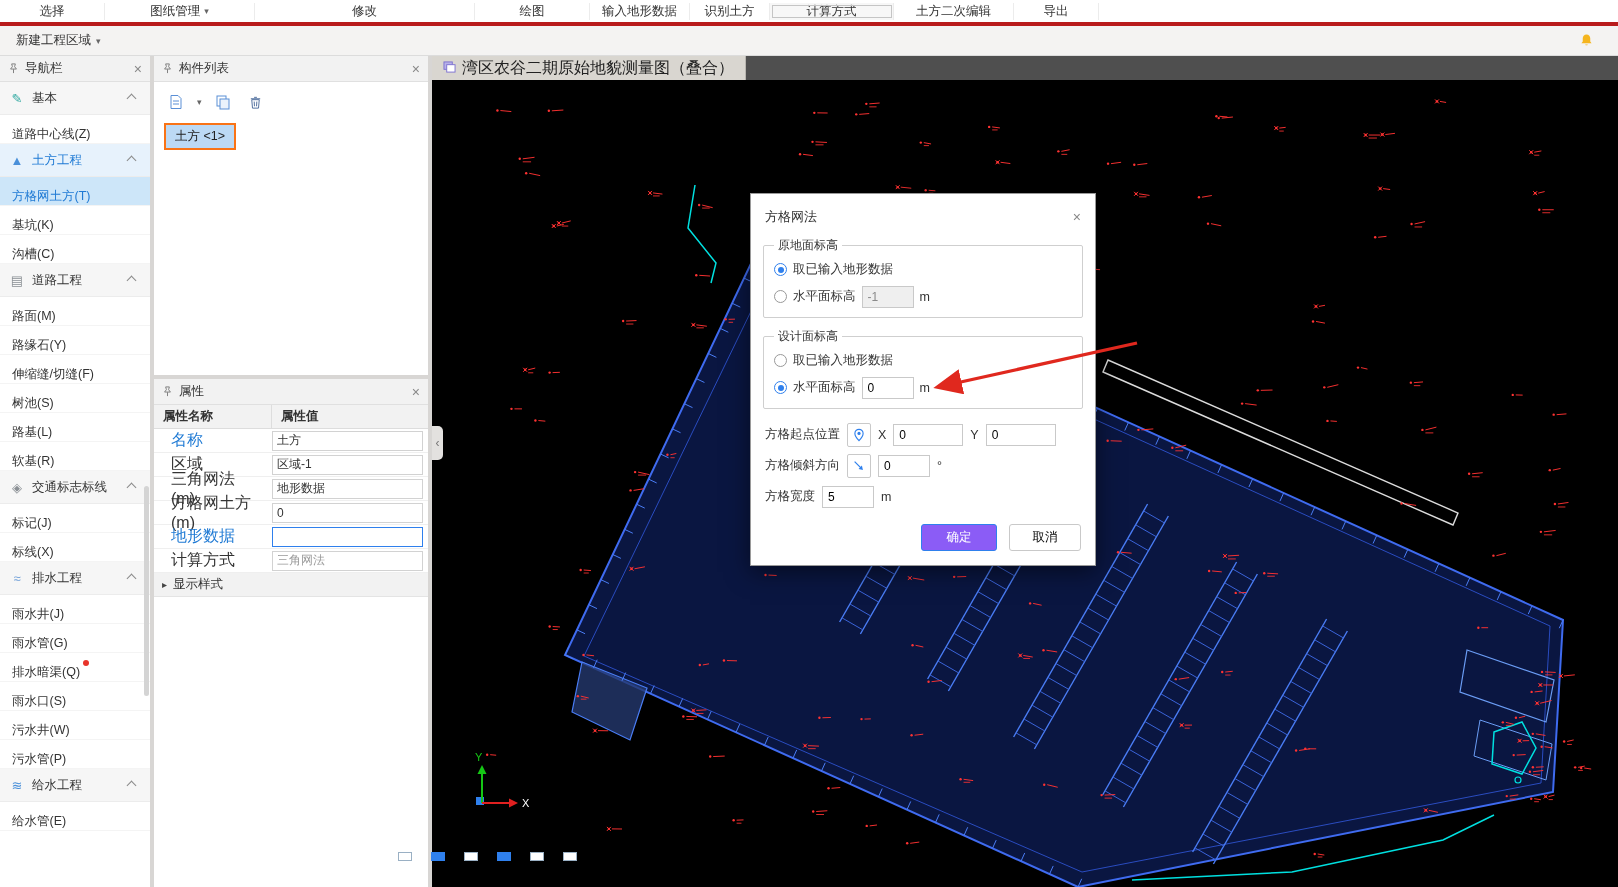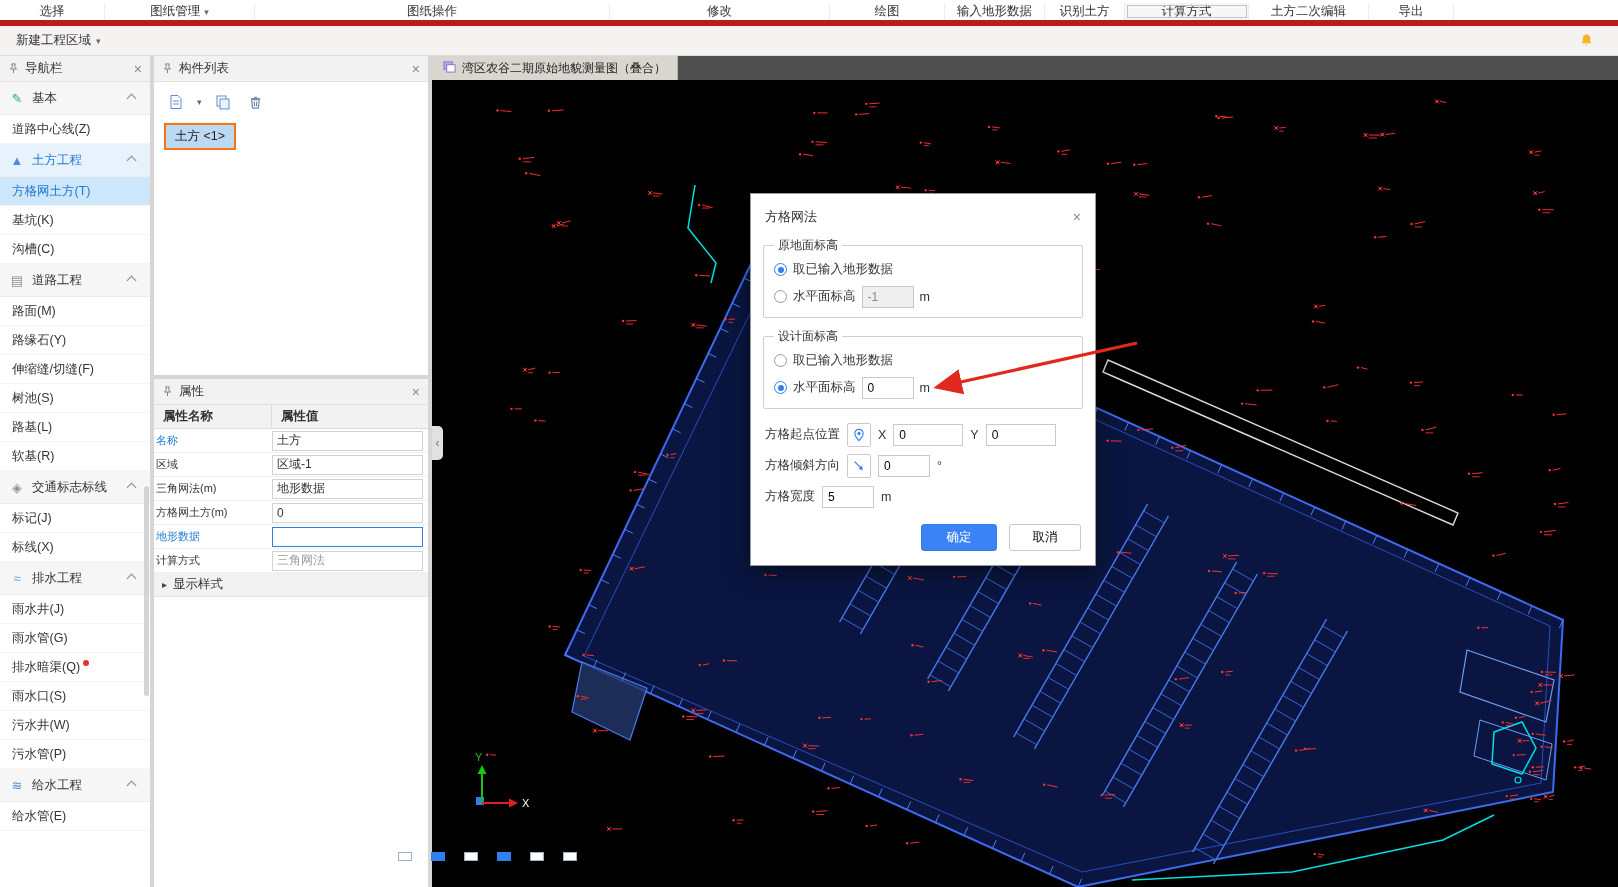--- a/index.html
+++ b/index.html
@@ -1,21 +1,21 @@
 <!DOCTYPE html>
 <html><head>
 <meta charset="utf-8">
 <style>
   *{box-sizing:border-box;margin:0;padding:0}
   html,body{width:1618px;height:887px;overflow:hidden}
   body{font-family:"Liberation Sans","DejaVu Sans",sans-serif;font-size:12px;color:#333;background:#e8e6e4}
   .app{position:relative;width:1618px;height:887px;display:flex;flex-direction:column}
 
   
-  .menubar{height:26px;background:#fff;border-bottom:6px solid #b91c1c;display:flex;align-items:flex-end;flex:0 0 26px}
+  .menubar{height:26px;background:#fff;border-bottom:4px solid #b91c1c;display:flex;align-items:center;flex:0 0 26px}
   .menu-item{display:flex;align-items:center;justify-content:center;gap:4px;border-right:1px solid #ececec;font-size:12.5px;cursor:default;white-space:nowrap}
   .menu-item.active{outline:1px solid #c5c5c5;outline-offset:-3px;background:#f7f7f7}
   .menu-filler{flex:1}
   .caret{font-size:9px;color:#666}
 
   
   .toolbar{height:30px;background:#f4f3f2;border-bottom:1px solid #dcdcdc;display:flex;align-items:center;padding:0 10px;flex:0 0 30px}
   .tool-btn{display:flex;align-items:center;gap:5px;font-size:12.5px;padding:3px 6px;cursor:default}
   .bell{margin-left:auto;margin-right:14px;display:flex;align-items:center}
 
@@ -28,21 +28,21 @@
   .panel-title{flex:1}
   .close-x{color:#888;font-size:14px;line-height:1;cursor:default}
   .pin-ic{display:flex;align-items:center}
 
   
   .nav-body{flex:1;overflow:hidden}
   .nav-sec{height:33px;display:flex;align-items:center;gap:7px;padding:0 9px;background:#f6f6f6;border-bottom:1px solid #ececec;font-size:12.5px;cursor:default}
   .nav-sec.sec-active{background:#e7f2fc;color:#1f7ad4}
   .nav-ico{font-size:13px;width:16px;text-align:center}
   .chev{width:7px;height:7px;border-left:1.5px solid #8a8a8a;border-top:1.5px solid #8a8a8a;transform:rotate(45deg);margin-left:auto;margin-right:6px}
-  .nav-item{height:29px;display:flex;align-items:center;padding:0 12px;border-bottom:1px solid #f4f4f4;font-size:12.5px;cursor:default}
+  .nav-item{height:29px;display:flex;align-items:flex-end;padding:0 12px;border-bottom:1px solid #f4f4f4;font-size:12.5px;cursor:default}
   .nav-item.selected{background:#cde6f9;color:#1f7ad4}
   .dot-badge{width:6px;height:6px;border-radius:50%;background:#e8342a;margin-left:3px;align-self:flex-start;margin-top:7px}
   .nav-scroll{position:absolute;right:1px;top:430px;width:5px;height:210px;background:#d4d4d4;border-radius:3px}
 
   
   .comp-panel{height:319px;flex:0 0 319px}
   .comp-toolbar{display:flex;align-items:center;gap:9px;padding:9px 10px 6px}
   .tb-icon{display:flex;align-items:center;justify-content:center;width:24px;height:22px;cursor:default}
   .search-row{margin:4px 10px 8px;border:1px solid #d9d9d9;height:27px;display:flex;align-items:center;padding:0 8px;background:#fff;gap:6px}
   .search-input{flex:1;border:none;outline:none;font-size:12px;color:#333;min-width:0}
@@ -50,76 +50,73 @@
   .comp-list{padding:4px 10px}
   .comp-chip{display:inline-block;padding:3px 9px;font-size:12.5px;color:#222;cursor:default}
   .comp-chip.selected{background:#bcd9f4;border:2px solid #f97316}
 
   
   .prop-panel{flex:1}
   .prop-cols{display:flex;height:24px;background:#f2f2f2;border-bottom:1px solid #ddd;font-size:12.5px;font-weight:bold;flex:0 0 24px}
   .prop-col-name{width:118px;padding:0 9px;display:flex;align-items:center;border-right:1px solid #ddd}
   .prop-col-val{flex:1;padding:0 9px;display:flex;align-items:center}
   .prop-row{display:flex;height:24px;border-bottom:1px solid #efefef;align-items:center}
-  .prop-name{width:118px;padding:0 2px;font-size:11px}
+  .prop-name{width:118px;padding:0 17px;font-size:16px}
   .prop-name.blue{color:#1f7ad4}
   .prop-value{flex:1;padding:1px 5px 1px 0}
   .prop-input{width:100%;height:20px;border:1px solid #d2d2d2;padding:0 4px;font-size:12px;color:#333;background:#fff}
   .prop-input.focused{border:1.5px solid #2f80ed}
   .prop-input.muted{color:#9a9a9a}
   .prop-expander{height:24px;background:#f2f2f2;display:flex;align-items:center;gap:6px;padding:0 8px;border-bottom:1px solid #e4e4e4;font-size:12.5px;cursor:default}
   .exp-arrow{font-size:10px;color:#444}
 
   
   .canvas{flex:1;position:relative;background:#000;min-width:0;overflow:hidden}
   .canvas-tabs{height:24px;background:#4f4f4f;display:flex;align-items:stretch}
-  .canvas-tab{background:#d9d6d0;display:flex;align-items:center;gap:6px;padding:0 11px;font-size:12px;color:#222;border-right:1px solid #b9b6b0;cursor:default}
+  .canvas-tab{background:#d9d6d0;display:flex;align-items:center;gap:6px;padding:0 11px;font-size:16px;color:#222;border-right:1px solid #b9b6b0;cursor:default}
   .cad{position:absolute;left:0;top:24px;width:calc(100% - 0px);height:calc(100% - 24px);display:block}
   .status-bar{position:absolute;left:0;right:0;bottom:36px;height:22px;background:rgba(58,58,58,.93);display:flex;align-items:center;justify-content:center;gap:8px;color:#fff;font-weight:bold;font-size:12.5px;z-index:5}
   .collapse-handle{position:absolute;left:0;top:370px;width:11px;height:34px;background:#e3e1df;border-radius:0 5px 5px 0;display:flex;align-items:center;justify-content:center;color:#777;z-index:6;font-size:12px;cursor:default}
 
   
   .dialog{position:absolute;left:750px;top:193px;width:346px;background:#fff;border:1px solid #9a9a9a;box-shadow:0 6px 22px rgba(0,0,0,.5);z-index:40}
   .dlg-title{display:flex;align-items:center;padding:14px 14px 9px;font-size:13px}
   .dlg-title .t{flex:1}
   .grp{border:1px solid #cfcfcf;margin:2px 12px 10px;padding:2px 10px 7px;border-radius:2px}
   .grp legend{font-size:12px;padding:0 4px;color:#333}
   .radio-row{display:flex;align-items:center;gap:6px;height:27px;font-size:12.5px;cursor:default}
   .radio{width:13px;height:13px;border:1px solid #999;border-radius:50%;position:relative;background:#fff;flex:0 0 13px}
   .radio.checked{border-color:#2f80ed}
   .radio.checked::after{content:"";position:absolute;inset:2.5px;border-radius:50%;background:#2f80ed}
   .dlg-row{display:flex;align-items:center;gap:7px;padding:0 14px;height:31px;font-size:12.5px}
   .icon-btn{width:24px;height:24px;border:1px solid #c9c9c9;background:#fff;border-radius:2px;display:flex;align-items:center;justify-content:center;padding:0;cursor:default}
   .dlg-input{height:22px;border:1px solid #c9c9c9;padding:0 5px;font-size:12px;width:52px}
   .dlg-input.disabled{background:#efefef;color:#8a8a8a}
   .w66{width:70px}
   .dlg-footer{display:flex;justify-content:flex-end;gap:12px;padding:12px 14px 14px}
-  .btn-primary{width:76px;height:27px;background:#3b82f6;color:#fff;border:1px solid #2f80ed;border-radius:3px;font-size:12.5px;cursor:default}
+  .btn-primary{width:76px;height:27px;background:#8b5cf6;color:#fff;border:1px solid #2f80ed;border-radius:3px;font-size:12.5px;cursor:default}
   .btn-plain{width:72px;height:27px;background:#fff;border:1px solid #c9c9c9;border-radius:3px;font-size:12.5px;cursor:default}
 
   .red-arrow{position:absolute;inset:0;z-index:60;pointer-events:none}
   .mini-toolbar{position:absolute;left:398px;top:852px;display:flex;gap:19px;z-index:8}
   .mini-box{width:14px;height:9px;border:1px solid #9ab0c4;background:#fff}
   .mini-box.blue{background:#2f80ed;border-color:#2f80ed}
 </style>
 </head>
 <body>
 
 <div class="app">
 
   <div class="menubar">
       <div class="menu-item" style="flex: 0 0 105px;">
         <span>选择</span>
       </div>
       <div class="menu-item" style="flex: 0 0 150px;">
         <span>图纸管理</span>
         <span class="caret">▾</span>
-      </div>
-      <div class="menu-item" style="flex: 0 0 355px;">
-        <span>图纸操作</span>
       </div>
       <div class="menu-item" style="flex: 0 0 220px;">
         <span>修改</span>
       </div>
       <div class="menu-item" style="flex: 0 0 115px; font-family: Liberation Mono, monospace;">
         <span>绘图</span>
       </div>
       <div class="menu-item" style="flex: 0 0 100px;">
         <span>输入地形数据</span>
       </div>

